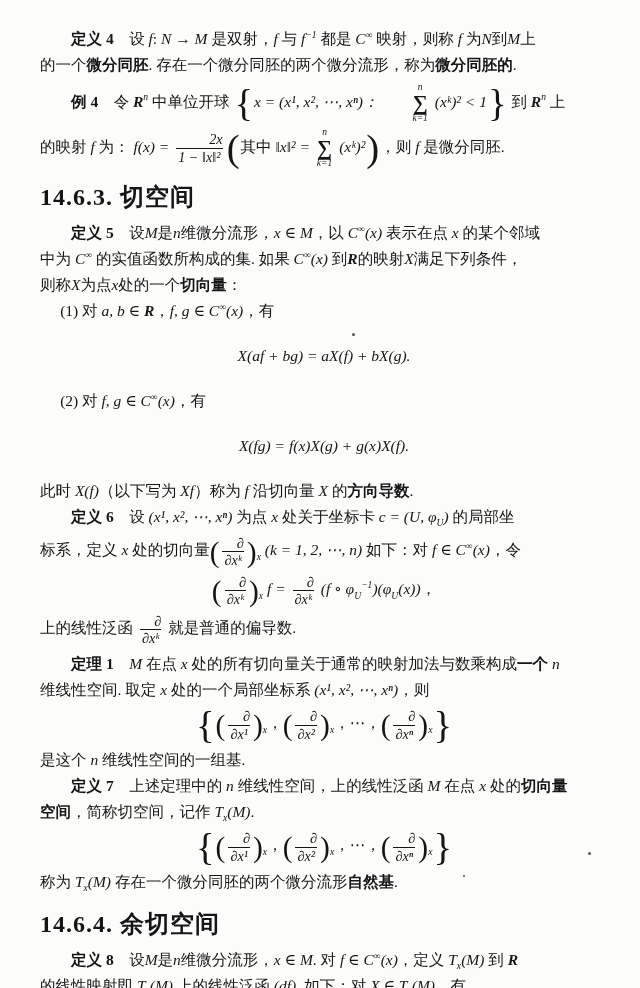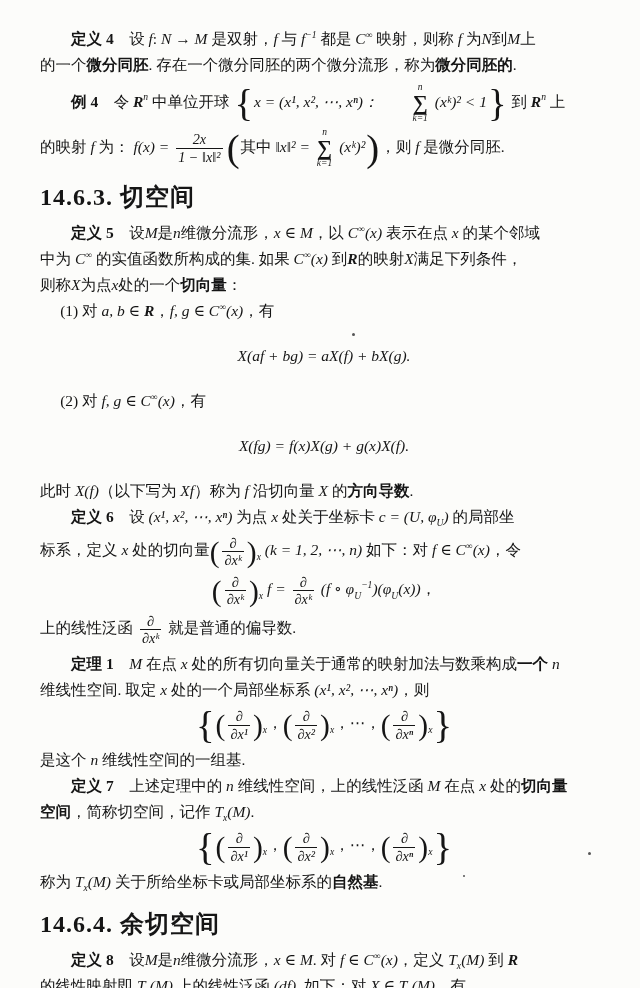--- a/index.html
+++ b/index.html
@@ -12,21 +12,21 @@
   .indent1{text-indent:1.3em;}
   .formula{text-align:center;margin:19px 0;}
   .tall{margin:5px 0;}
   .bold{font-weight:700;}
   .ital{font-style:italic;}
   sup,sub{font-size:0.62em;line-height:0;}
   sup{vertical-align:super;}
   sub{vertical-align:sub;}
   .big{font-size:250%;font-weight:400;vertical-align:middle;line-height:0.85;padding:0 1px;}
   .bigp{font-size:190%;font-weight:400;vertical-align:middle;line-height:0.9;}
-  .frac{display:inline-block;vertical-align:middle;text-align:center;
+  .frac{display:inline-block;vertical-align:middle;text-align:right;
     font-size:0.92em;line-height:1.15;padding:0 3px;font-style:italic;}
   .frac .num{display:block;}
   .frac .den{display:block;border-top:1.5px solid #151515;padding:0 2px;}
   .sum{display:inline-flex;flex-direction:column;align-items:center;
     vertical-align:middle;line-height:1;margin:0 3px;}
   .sum-top{font-size:9.5px;font-style:italic;}
   .sum-sig{font-size:21px;font-weight:600;}
   .sum-bot{font-size:9.5px;font-style:italic;}
   .heading{font-size:24px;font-weight:700;margin:16px 0 10px;letter-spacing:1px;}
   .pagenum{text-align:right;padding-right:68px;font-weight:700;
@@ -72,21 +72,21 @@
   <div class="para tall"><span>上的线性泛函 </span><span class="frac"><span class="num">∂</span><span class="den">∂xᵏ</span></span><span> 就是普通的偏导数.</span></div>
 
   <div class="para indent"><span class="bold">定理 1</span><span>　</span><span class="ital">M</span><span> 在点 </span><span class="ital">x</span><span> 处的所有切向量关于通常的映射加法与数乘构成</span><span class="bold">一个</span><span> </span><span class="ital">n</span></div>
   <div class="para"><span>维线性空间. 取定 </span><span class="ital">x</span><span> 处的一个局部坐标系 </span><span class="ital">(x¹, x², ⋯, xⁿ)</span><span>，则</span></div>
   <div class="formula tall"><span class="big">{</span><span class="bigp">(</span><span class="frac"><span class="num">∂</span><span class="den">∂x¹</span></span><span class="bigp">)</span><sub class="ital">x</sub><span>，</span><span class="bigp">(</span><span class="frac"><span class="num">∂</span><span class="den">∂x²</span></span><span class="bigp">)</span><sub class="ital">x</sub><span>，⋯，</span><span class="bigp">(</span><span class="frac"><span class="num">∂</span><span class="den">∂xⁿ</span></span><span class="bigp">)</span><sub class="ital">x</sub><span class="big">}</span></div>
   <div class="para"><span>是这个 </span><span class="ital">n</span><span> 维线性空间的一组基.</span></div>
 
   <div class="para indent"><span class="bold">定义 7</span><span>　上述定理中的 </span><span class="ital">n</span><span> 维线性空间，上的线性泛函 </span><span class="ital">M</span><span> 在点 </span><span class="ital">x</span><span> 处的</span><span class="bold">切向量</span></div>
   <div class="para"><span class="bold">空间</span><span>，简称切空间，记作 </span><span class="ital">T</span><sub class="ital">x</sub><span class="ital">(M)</span><span>.</span></div>
   <div class="formula tall"><span class="big">{</span><span class="bigp">(</span><span class="frac"><span class="num">∂</span><span class="den">∂x¹</span></span><span class="bigp">)</span><sub class="ital">x</sub><span>，</span><span class="bigp">(</span><span class="frac"><span class="num">∂</span><span class="den">∂x²</span></span><span class="bigp">)</span><sub class="ital">x</sub><span>，⋯，</span><span class="bigp">(</span><span class="frac"><span class="num">∂</span><span class="den">∂xⁿ</span></span><span class="bigp">)</span><sub class="ital">x</sub><span class="big">}</span></div>
-  <div class="para"><span>称为 </span><span class="ital">T</span><sub class="ital">x</sub><span class="ital">(M)</span><span> 关于所给坐标卡或局部坐标系的</span><span class="bold">自然基</span><span>.</span></div>
+  <div class="para"><span>称为 </span><span class="ital">T</span><sub class="ital">x</sub><span class="ital">(M)</span><span> 存在一个微分同胚的两个微分流形</span><span class="bold">自然基</span><span>.</span></div>
 
   <div class="heading">
     <span>14.6.4. 余切空间</span>
   </div>
 
   <div class="para indent"><span class="bold">定义 8</span><span>　设</span><span class="ital">M</span><span>是</span><span class="ital">n</span><span>维微分流形，</span><span class="ital">x ∈ M</span><span>. 对 </span><span class="ital">f ∈ C</span><sup>∞</sup><span class="ital">(x)</span><span>，定义 </span><span class="ital">T</span><sub class="ital">x</sub><span class="ital">(M)</span><span> 到 </span><span class="bold ital">R</span></div>
   <div class="para"><span>的线性映射即 </span><span class="ital">T</span><sub class="ital">x</sub><span class="ital">(M)</span><span> 上的线性泛函 </span><span class="ital">(df)</span><sub class="ital">x</sub><span> 如下：对 </span><span class="ital">X ∈ T</span><sub class="ital">x</sub><span class="ital">(M)</span><span>，有</span></div>
 
   <div class="pagenum">· 557 ·</div>
 

